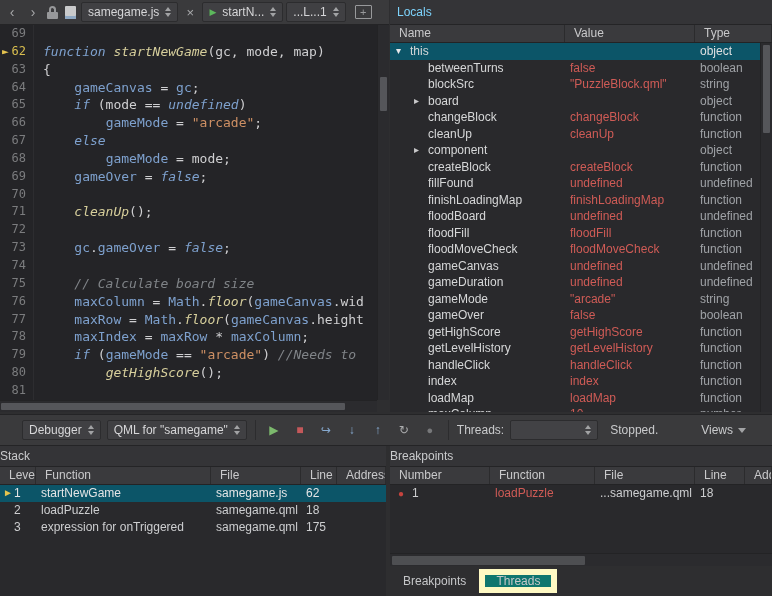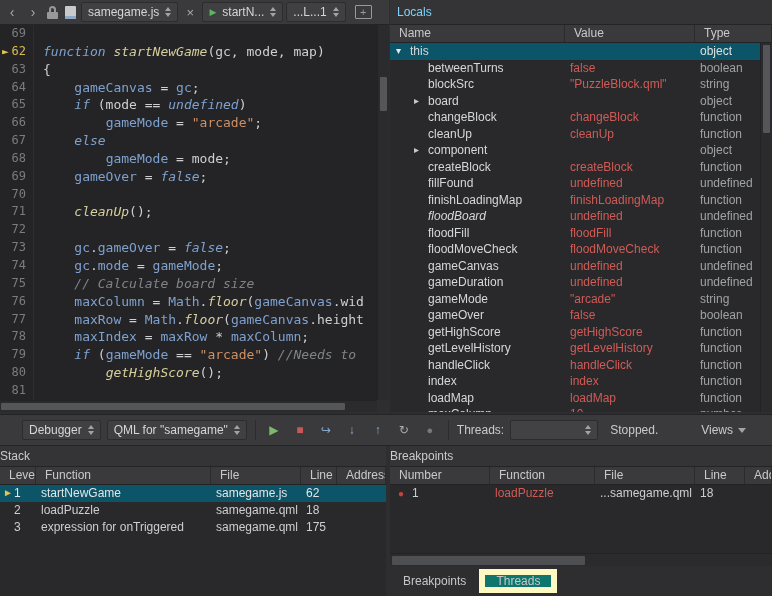--- a/index.html
+++ b/index.html
@@ -164,21 +164,21 @@
         <div class="ed-line"><span class="gutter"><span>64</span></span><span class="code"><span class="seg-p">    </span><span class="seg-var">gameCanvas</span><span class="seg-p"> = </span><span class="seg-var">gc</span><span class="seg-p">;</span></span></div>
         <div class="ed-line"><span class="gutter"><span>65</span></span><span class="code"><span class="seg-p">    </span><span class="seg-kw">if</span><span class="seg-p"> (mode == </span><span class="seg-kw">undefined</span><span class="seg-p">)</span></span></div>
         <div class="ed-line"><span class="gutter"><span>66</span></span><span class="code"><span class="seg-p">        </span><span class="seg-var">gameMode</span><span class="seg-p"> = </span><span class="seg-str">"arcade"</span><span class="seg-p">;</span></span></div>
         <div class="ed-line"><span class="gutter"><span>67</span></span><span class="code"><span class="seg-p">    </span><span class="seg-kw">else</span></span></div>
         <div class="ed-line"><span class="gutter"><span>68</span></span><span class="code"><span class="seg-p">        </span><span class="seg-var">gameMode</span><span class="seg-p"> = mode;</span></span></div>
         <div class="ed-line"><span class="gutter"><span>69</span></span><span class="code"><span class="seg-p">    </span><span class="seg-var">gameOver</span><span class="seg-p"> = </span><span class="seg-kw">false</span><span class="seg-p">;</span></span></div>
         <div class="ed-line"><span class="gutter"><span>70</span></span><span class="code"></span></div>
         <div class="ed-line"><span class="gutter"><span>71</span></span><span class="code"><span class="seg-p">    </span><span class="seg-fn">cleanUp</span><span class="seg-p">();</span></span></div>
         <div class="ed-line"><span class="gutter"><span>72</span></span><span class="code"></span></div>
         <div class="ed-line"><span class="gutter"><span>73</span></span><span class="code"><span class="seg-p">    </span><span class="seg-var">gc</span><span class="seg-p">.</span><span class="seg-var">gameOver</span><span class="seg-p"> = </span><span class="seg-kw">false</span><span class="seg-p">;</span></span></div>
-        <div class="ed-line"><span class="gutter"><span>74</span></span><span class="code"><span class="seg-p">    </span><span class="seg-var">gc</span><span class="seg-p">.</span><span class="seg-var">mode</span><span class="seg-p"> = </span><span class="seg-var">gameMode</span><span class="seg-p">;</span></span></div>
+        <div class="ed-line"><span class="gutter"><span>74</span></span></div>
         <div class="ed-line"><span class="gutter"><span>75</span></span><span class="code"><span class="seg-p">    </span><span class="seg-cm">// Calculate board size</span></span></div>
         <div class="ed-line"><span class="gutter"><span>76</span></span><span class="code"><span class="seg-p">    </span><span class="seg-var">maxColumn</span><span class="seg-p"> = </span><span class="seg-var">Math</span><span class="seg-p">.</span><span class="seg-fn">floor</span><span class="seg-p">(</span><span class="seg-var">gameCanvas</span><span class="seg-p">.wid</span></span></div>
         <div class="ed-line"><span class="gutter"><span>77</span></span><span class="code"><span class="seg-p">    </span><span class="seg-var">maxRow</span><span class="seg-p"> = </span><span class="seg-var">Math</span><span class="seg-p">.</span><span class="seg-fn">floor</span><span class="seg-p">(</span><span class="seg-var">gameCanvas</span><span class="seg-p">.height</span></span></div>
         <div class="ed-line"><span class="gutter"><span>78</span></span><span class="code"><span class="seg-p">    </span><span class="seg-var">maxIndex</span><span class="seg-p"> = </span><span class="seg-var">maxRow</span><span class="seg-p"> * </span><span class="seg-var">maxColumn</span><span class="seg-p">;</span></span></div>
         <div class="ed-line"><span class="gutter"><span>79</span></span><span class="code"><span class="seg-p">    </span><span class="seg-kw">if</span><span class="seg-p"> (</span><span class="seg-var">gameMode</span><span class="seg-p"> == </span><span class="seg-str">"arcade"</span><span class="seg-p">) </span><span class="seg-cm">//Needs to </span></span></div>
         <div class="ed-line"><span class="gutter"><span>80</span></span><span class="code"><span class="seg-p">        </span><span class="seg-fn">getHighScore</span><span class="seg-p">();</span></span></div>
         <div class="ed-line"><span class="gutter"><span>81</span></span><span class="code"></span></div>
       </div>
   </div>
   <div class="ed-vscroll">
@@ -269,21 +269,21 @@
         </div>
         <div class="lrow">
           <span class="lc name" style="padding-left: 24px;">
             <i class="tri"></i>
             <span>finishLoadingMap</span>
           </span>
           <span class="lc val">finishLoadingMap</span>
           <span class="lc typ">function</span>
         </div>
         <div class="lrow">
-          <span class="lc name" style="padding-left: 24px; font-style: italic;">
+          <span class="lc name" style="padding-left: 24px;">
             <i class="tri"></i>
             <span>floodBoard</span>
           </span>
           <span class="lc val">undefined</span>
           <span class="lc typ">undefined</span>
         </div>
         <div class="lrow">
           <span class="lc name" style="padding-left: 24px;">
             <i class="tri"></i>
             <span>floodFill</span>

